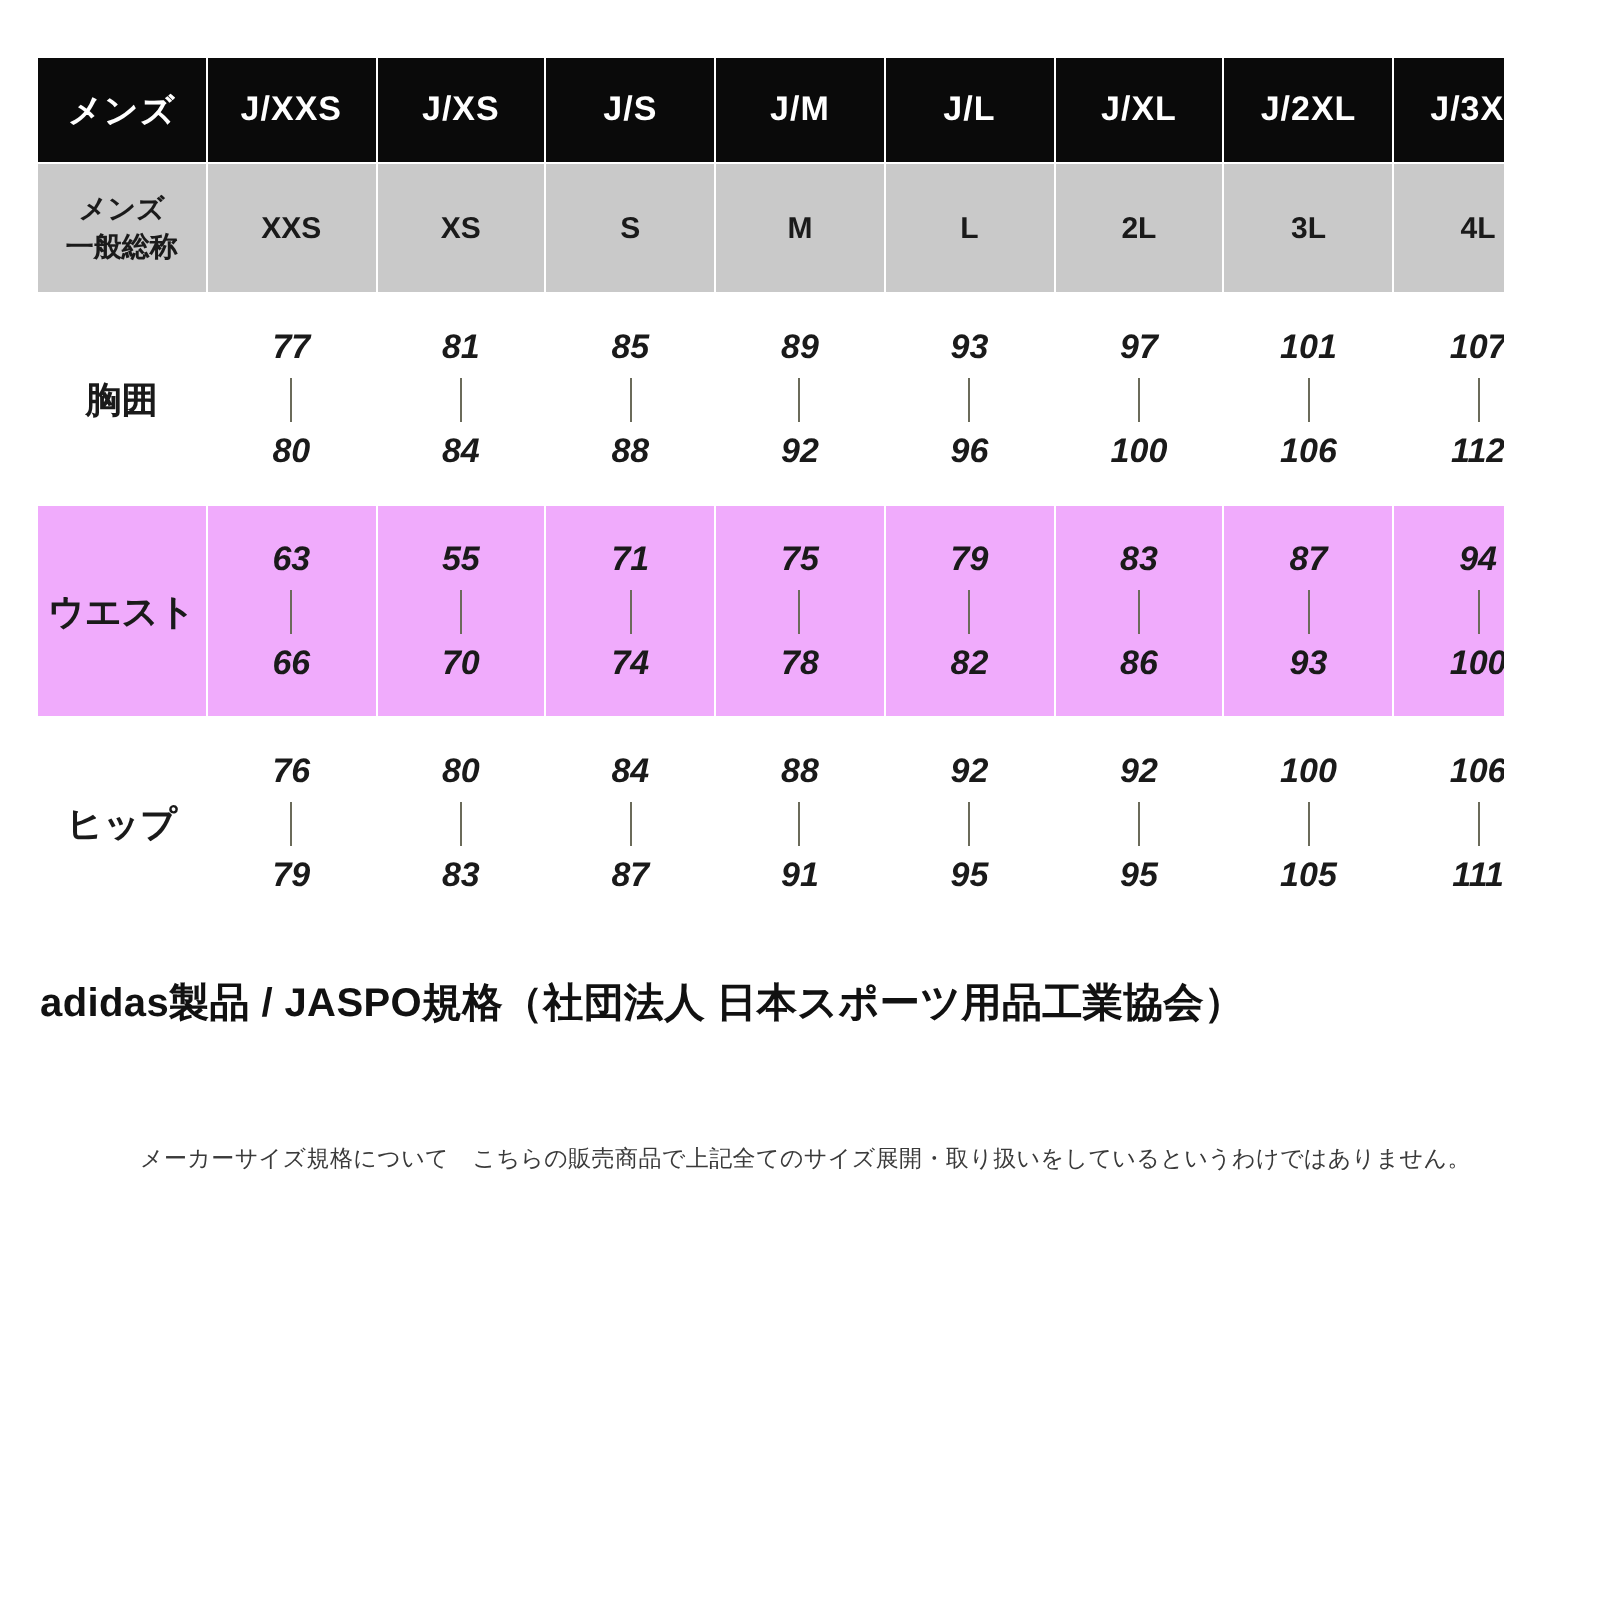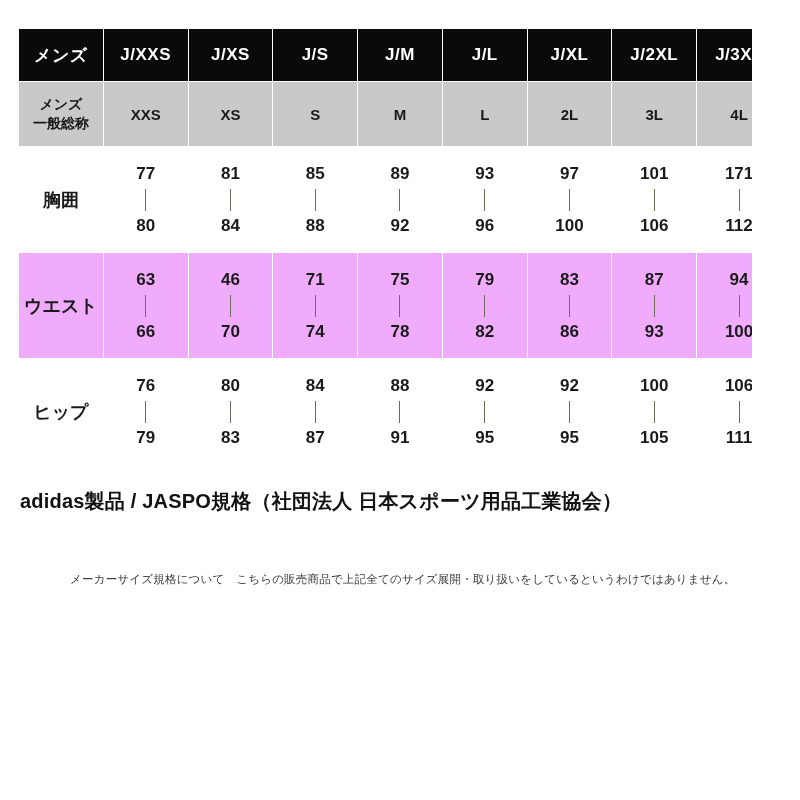--- a/index.html
+++ b/index.html
@@ -71,20 +71,21 @@
   tr.measure-row td.rowlabel {
     font-size: 18px;
     font-weight: bold;
   }
   .range {
     display: flex;
     flex-direction: column;
     align-items: center;
     justify-content: space-between;
     line-height: 1.15;
+    font-style: italic;
   }
   .range .dash {
     display: block;
     width: 1px;
     height: 22px;
     background: #6b6b5a;
     margin: 5px 0;
   }
   .note-block {
     position: absolute;
@@ -213,39 +214,39 @@
           </td>
           <td>
             <div class="range">
               <span>101</span>
               <span class="dash"></span>
               <span>106</span>
             </div>
           </td>
           <td>
             <div class="range">
-              <span>171</span>
+              <span>107</span>
               <span class="dash"></span>
               <span>112</span>
             </div>
           </td>
         </tr>
 
         <tr class="measure-row dark">
           <td class="rowlabel">ウエスト</td>
           <td>
             <div class="range">
               <span>63</span>
               <span class="dash"></span>
               <span>66</span>
             </div>
           </td>
           <td>
             <div class="range">
-              <span>46</span>
+              <span>55</span>
               <span class="dash"></span>
               <span>70</span>
             </div>
           </td>
           <td>
             <div class="range">
               <span>71</span>
               <span class="dash"></span>
               <span>74</span>
             </div>

